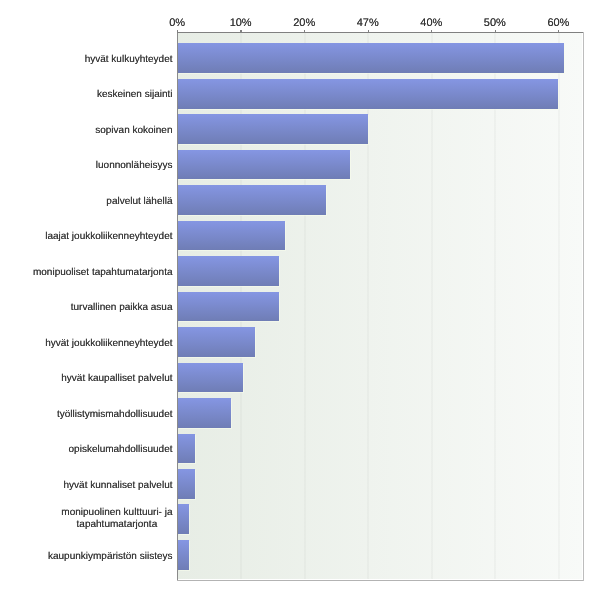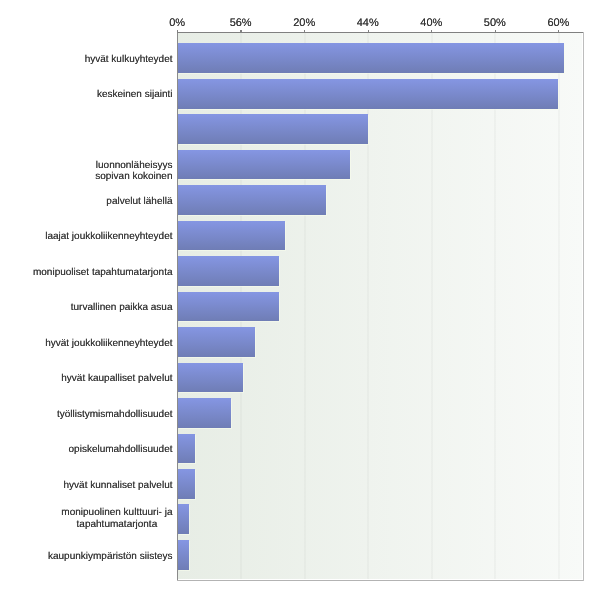--- a/index.html
+++ b/index.html
@@ -60,36 +60,36 @@
 
   <div class="axis-line" id="axis-top" style="left: 176.9px; top: 31.7px; width: 407.3px; height: 1.3px; background: rgb(128, 128, 128);"></div>
   <div class="axis-line" id="axis-left" style="left: 176.9px; top: 31.7px; width: 1.2px; height: 549.2px; background: rgb(138, 138, 138);"></div>
   <div class="axis-line" id="axis-bottom" style="left: 176.9px; top: 579.9px; width: 407.4px; height: 1px; background: rgb(179, 179, 179);"></div>
   <div class="axis-line" id="axis-right" style="left: 582.9px; top: 31.7px; width: 1.4px; height: 549.2px; background: rgb(189, 189, 189);"></div>
 
   <div id="xticks">
       <div class="tick-mark" style="left: 176.9px; background: rgb(128, 128, 128);"></div>
       <div class="tick-label" style="left: 137.1px; top: 16.5px; width: 80px;">0%</div>
       <div class="tick-mark" style="left: 240.45px; background: rgb(128, 128, 128);"></div>
-      <div class="tick-label" style="left: 200.65px; top: 16.5px; width: 80px;">56%</div>
+      <div class="tick-label" style="left: 200.65px; top: 16.5px; width: 80px;">10%</div>
       <div class="tick-mark" style="left: 304px; background: rgb(128, 128, 128);"></div>
       <div class="tick-label" style="left: 264.2px; top: 16.5px; width: 80px;">20%</div>
       <div class="tick-mark" style="left: 367.55px; background: rgb(128, 128, 128);"></div>
-      <div class="tick-label" style="left: 327.75px; top: 16.5px; width: 80px;">44%</div>
+      <div class="tick-label" style="left: 327.75px; top: 16.5px; width: 80px;">47%</div>
       <div class="tick-mark" style="left: 431.1px; background: rgb(128, 128, 128);"></div>
       <div class="tick-label" style="left: 391.3px; top: 16.5px; width: 80px;">40%</div>
       <div class="tick-mark" style="left: 494.65px; background: rgb(128, 128, 128);"></div>
       <div class="tick-label" style="left: 454.85px; top: 16.5px; width: 80px;">50%</div>
       <div class="tick-mark" style="left: 558.2px; background: rgb(128, 128, 128);"></div>
       <div class="tick-label" style="left: 518.4px; top: 16.5px; width: 80px;">60%</div>
     </div>
   <div id="catlabels">
       <div class="cat-row" style="left: 0px; top: 48.8px; width: 172.5px;"><span class="cat-label">hyvät kulkuyhteydet</span></div>
       <div class="cat-row" style="left: 0px; top: 84.28px; width: 172.5px;"><span class="cat-label">keskeinen sijainti</span></div>
-      <div class="cat-row" style="left: 0px; top: 119.76px; width: 172.5px; margin-top: 46px;"><span class="cat-label">sopivan kokoinen</span></div>
+      <div class="cat-row" style="left: 0px; top: 119.76px; width: 172.5px;"><span class="cat-label">sopivan kokoinen</span></div>
       <div class="cat-row" style="left: 0px; top: 155.24px; width: 172.5px;"><span class="cat-label">luonnonläheisyys</span></div>
       <div class="cat-row" style="left: 0px; top: 190.72px; width: 172.5px;"><span class="cat-label">palvelut lähellä</span></div>
       <div class="cat-row" style="left: 0px; top: 226.2px; width: 172.5px;"><span class="cat-label">laajat joukkoliikenneyhteydet</span></div>
       <div class="cat-row" style="left: 0px; top: 261.68px; width: 172.5px;"><span class="cat-label">monipuoliset tapahtumatarjonta</span></div>
       <div class="cat-row" style="left: 0px; top: 297.16px; width: 172.5px;"><span class="cat-label">turvallinen paikka asua</span></div>
       <div class="cat-row" style="left: 0px; top: 332.64px; width: 172.5px;"><span class="cat-label">hyvät joukkoliikenneyhteydet</span></div>
       <div class="cat-row" style="left: 0px; top: 368.12px; width: 172.5px;"><span class="cat-label">hyvät kaupalliset palvelut</span></div>
       <div class="cat-row" style="left: 0px; top: 403.6px; width: 172.5px;"><span class="cat-label">työllistymismahdollisuudet</span></div>
       <div class="cat-row" style="left: 0px; top: 439.08px; width: 172.5px;"><span class="cat-label">opiskelumahdollisuudet</span></div>
       <div class="cat-row" style="left: 0px; top: 474.56px; width: 172.5px;"><span class="cat-label">hyvät kunnaliset palvelut</span></div>

